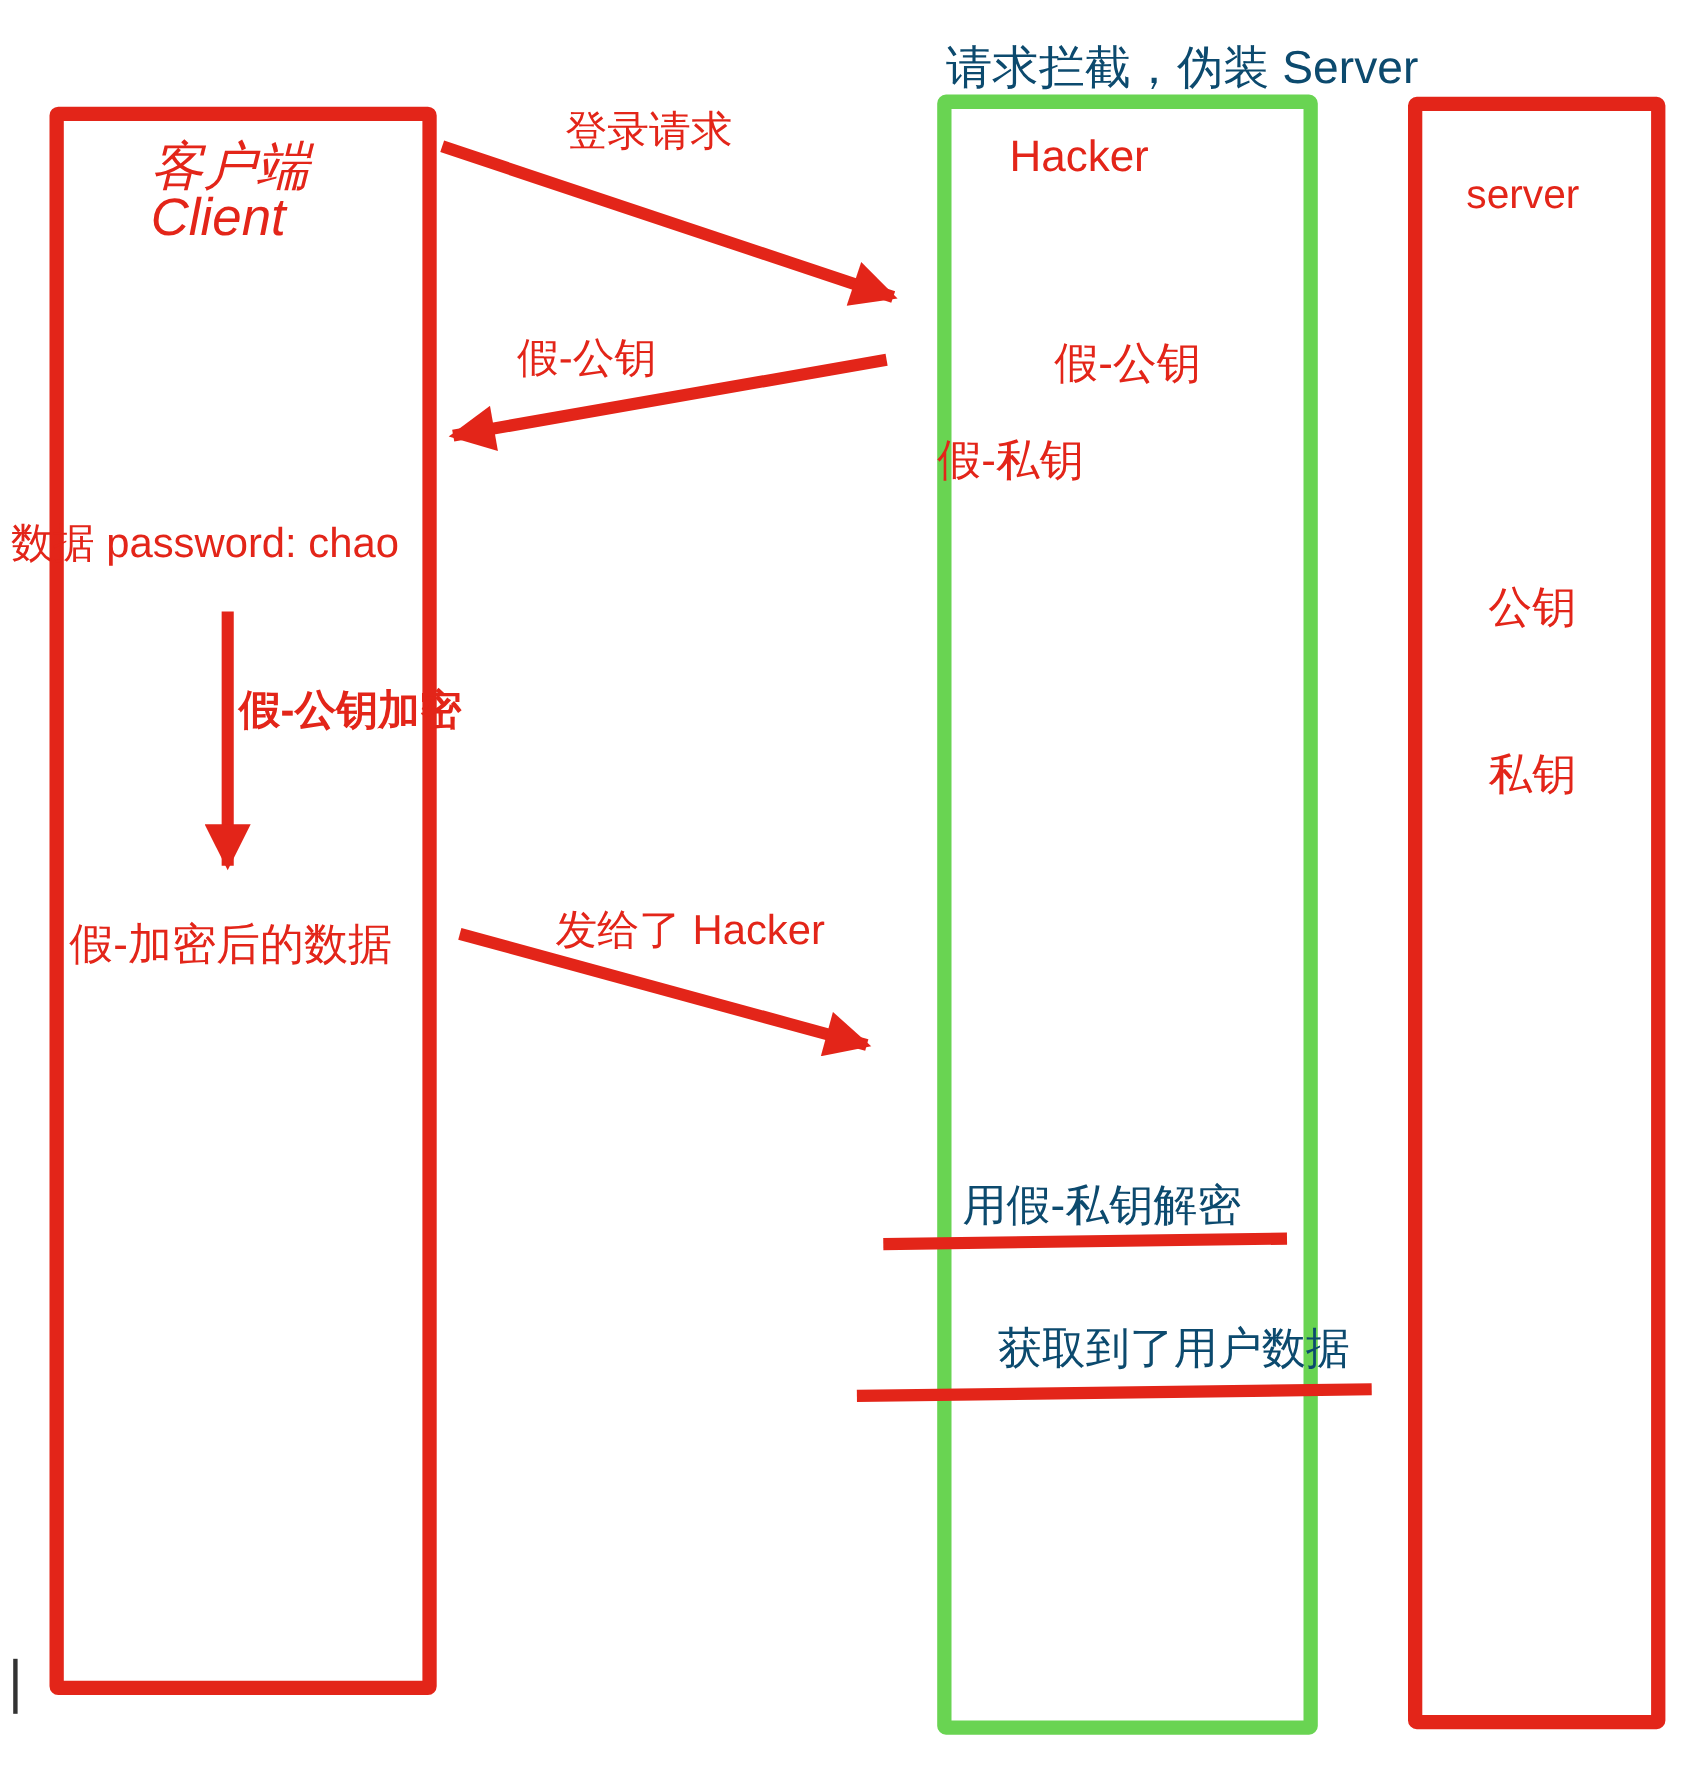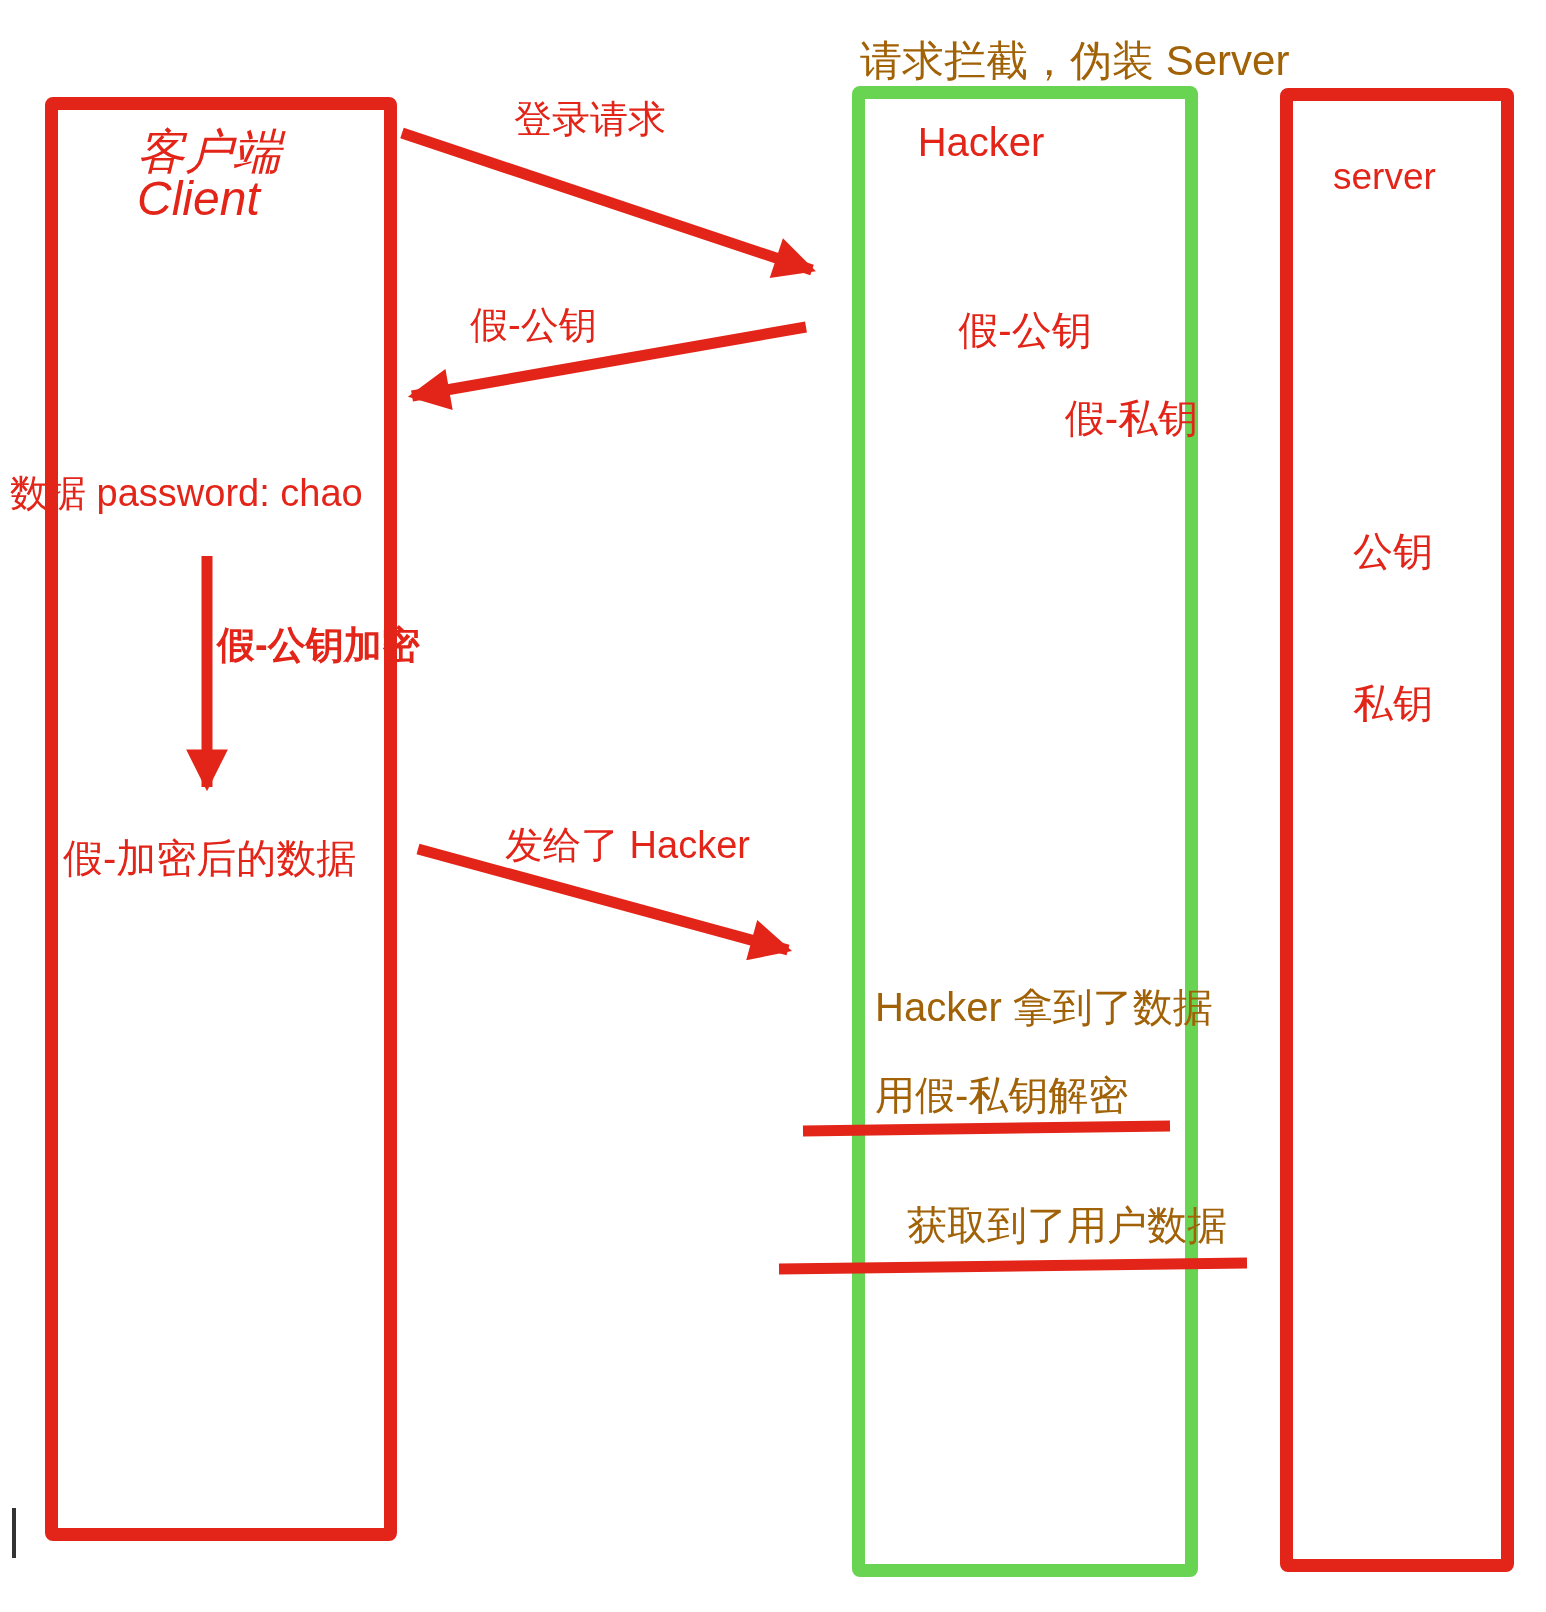--- a/index.html
+++ b/index.html
@@ -17,36 +17,36 @@
     background: transparent;
   }
   .box.red   { border: 13px solid #e32519; }
   .box.green { border: 13px solid #69d452; }
   #client-box { left: 45px;  top: 97px; width: 352px; height: 1444px; }
   #hacker-box { left: 852px; top: 86px; width: 346px; height: 1491px; }
   #server-box { left: 1280px; top: 88px; width: 234px; height: 1484px; }
 
   .txt { position: absolute; white-space: nowrap; }
   .red-txt   { color: #e32519; }
-  .green-txt { color: #a16207; }
+  .green-txt { color: #0c4a6e; }
 
   #intercept-title   { left: 860px; top: 33px;  font-size: 42px; }
   #client-title      { left: 137px; top: 128px; font-size: 48px; line-height: 47px; font-style: italic; }
   #hacker-title      { left: 808px; top: 120px; width: 346px; text-align: center; font-size: 40px; }
   #server-title      { left: 1333px; top: 156px; font-size: 37px; }
 
   #label-login-request     { left: 514px; top: 94px;  font-size: 38px; }
   #label-fake-pubkey-arrow { left: 470px; top: 300px; font-size: 38px; }
   #note-data-password      { left: 10px;  top: 468px; font-size: 38px; }
   #note-fake-pubkey-encrypt{ left: 217px; top: 620px; font-size: 38px; font-weight: bold; }
   #note-fake-encrypted-data{ left: 63px;  top: 831px; font-size: 40px; }
   #label-sent-to-hacker    { left: 505px; top: 820px; font-size: 38px; }
 
   #hacker-fake-public-key  { left: 852px; top: 303px; width: 346px; text-align: center; font-size: 40px; }
-  #hacker-fake-private-key { left: 852px; top: 391px; width: 346px; text-align: right; font-size: 40px; }
+  #hacker-fake-private-key { left: 852px; top: 391px; width: 346px; text-align: left; font-size: 40px; }
   #hacker-got-data         { left: 875px; top: 980px;  font-size: 40px; }
   #hacker-decrypt-note     { left: 875px; top: 1068px; font-size: 40px; }
   #hacker-obtained-note    { left: 875px; top: 1198px; font-size: 40px; margin-left: 32px; }
 
   #server-public-key  { left: 1353px; top: 524px; font-size: 40px; }
   #server-private-key { left: 1353px; top: 676px; font-size: 40px; }
 
   #cursor-bar {
     position: absolute; left: 12px; top: 1508px;
     width: 4px; height: 50px; background: #333333;
@@ -86,21 +86,20 @@
   <div id="note-fake-pubkey-encrypt" class="txt red-txt">假-公钥加密</div>
   <div id="note-fake-encrypted-data" class="txt red-txt">假-加密后的数据</div>
 
   <div id="label-login-request" class="txt red-txt">登录请求</div>
   <div id="label-fake-pubkey-arrow" class="txt red-txt">假-公钥</div>
   <div id="label-sent-to-hacker" class="txt red-txt">发给了 Hacker</div>
 
   <div id="hacker-title" class="txt red-txt">Hacker</div>
   <div id="hacker-fake-public-key" class="txt red-txt">假-公钥</div>
   <div id="hacker-fake-private-key" class="txt red-txt">假-私钥</div>
-  <div id="hacker-got-data" class="txt green-txt">Hacker 拿到了数据</div>
   <div id="hacker-decrypt-note" class="txt green-txt">用假-私钥解密</div>
   <div id="hacker-obtained-note" class="txt green-txt">获取到了用户数据</div>
 
   <div id="server-title" class="txt red-txt">server</div>
   <div id="server-public-key" class="txt red-txt">公钥</div>
   <div id="server-private-key" class="txt red-txt">私钥</div>
 
   <div id="cursor-bar"></div>
 </div>
 

